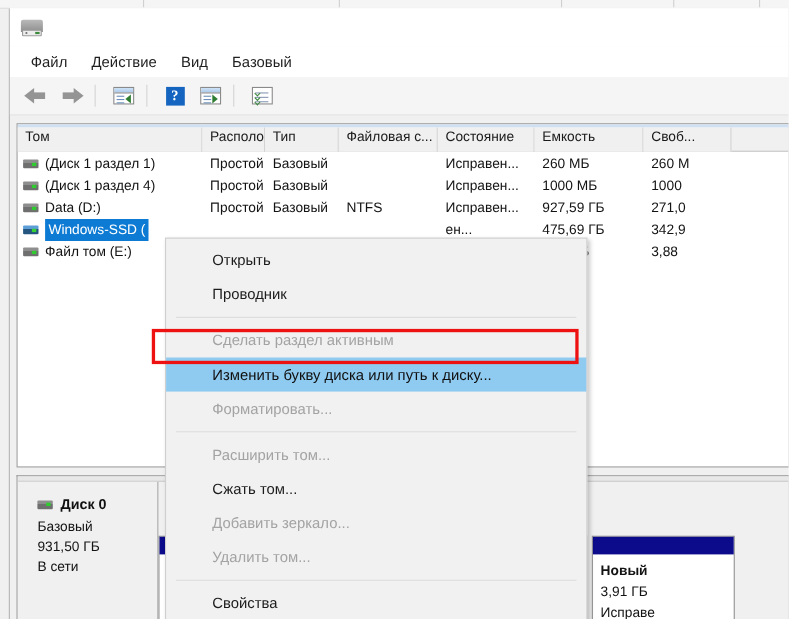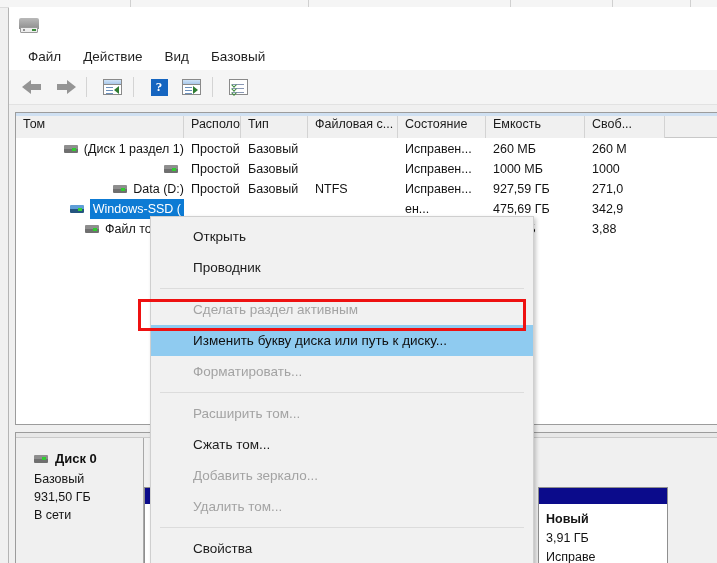--- a/index.html
+++ b/index.html
@@ -190,21 +190,21 @@
     display: flex; height: 20px; align-items: center;
     position: relative;
   }
   .lv-row .cell {
     font-size: 12.5px; color: #131313;
     padding-left: 7px; box-sizing: border-box;
     white-space: nowrap; overflow: hidden;
     height: 20px; line-height: 20px;
   }
   .lv-row .cell.first {
-    display: flex; align-items: center; padding-left: 5px; justify-content: flex-end;
+    display: flex; align-items: center; padding-left: 5px;
   }
   .vol-ico {
     width: 14px; height: 8px; margin-right: 6px; position: relative;
     flex: 0 0 auto;
     background: linear-gradient(#8e8e8e 0 45%, #6f6f6f 45% 100%);
     border-radius: 1px;
   }
   .vol-ico.sel {
     background: linear-gradient(#5e9ed6 0 45%, #24557f 45% 100%);
   }
@@ -412,20 +412,21 @@
           <div class="cell" style="width:88px">Исправен...</div>
           <div class="cell" style="width:99px">260 МБ</div>
           <div class="cell" style="width:80px">260 М</div>
         </div>
 
         <div class="lv-row">
           <div class="cell first" style="width:168px">
             <span class="vol-ico">
                 <span class="led"></span>
               </span>
+            <span class="label-text">(Диск 1 раздел 4)</span>
           </div>
           <div class="cell" style="width:57px">Простой</div>
           <div class="cell" style="width:67px">Базовый</div>
           <div class="cell" style="width:90px"></div>
           <div class="cell" style="width:88px">Исправен...</div>
           <div class="cell" style="width:99px">1000 МБ</div>
           <div class="cell" style="width:80px">1000</div>
         </div>
 
         <div class="lv-row">

